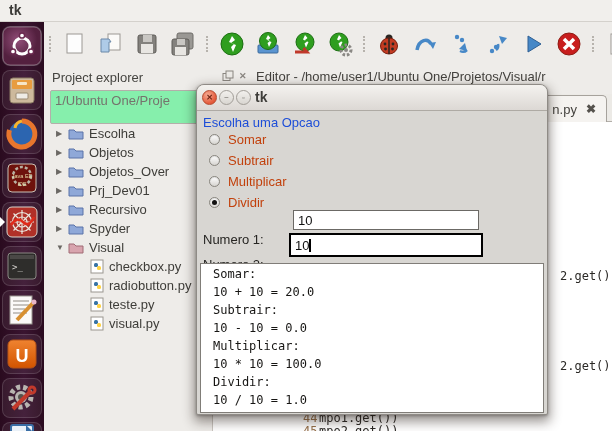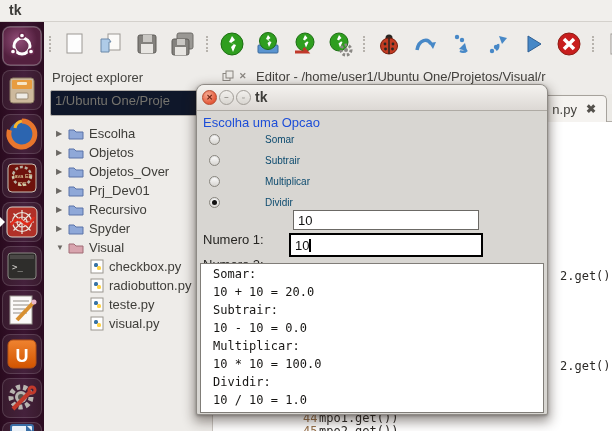--- a/index.html
+++ b/index.html
@@ -24,21 +24,21 @@
 
   
   .toolbar{position:absolute;left:48px;top:27px;height:34px;display:flex;gap:8px;align-items:center;}
   .tbtn{width:28px;height:28px;display:flex;align-items:center;justify-content:center;}
   .tsep{width:3px;height:16px;border-left:2px dotted #b7b3ad;margin:0 1px;}
 
   
   .pe-title{position:absolute;left:52px;top:70px;font-size:13px;color:#454440;}
   .pane-btns{position:absolute;left:222px;top:70px;display:flex;gap:5px;align-items:center;}
   .pane-x{font-size:9px;font-weight:bold;color:#8a8680;line-height:11px;}
-  .pe-path{position:absolute;left:50px;top:90px;width:180px;height:26px;background:#0f172a;
+  .pe-path{position:absolute;left:50px;top:90px;width:180px;height:34px;background:#86efac;
            border:1px solid #b3afaa;border-radius:2px;font-size:13px;color:#75736d;
            line-height:20px;padding-left:4px;white-space:nowrap;overflow:hidden;}
   .trow{position:absolute;left:50px;width:165px;height:18px;display:flex;align-items:center;
         font-size:13px;color:#3e3d39;white-space:nowrap;}
   .exp{width:10px;font-size:8px;color:#6b6864;margin-left:6px;}
   .trow .ficon{margin:0 5px 0 2px;}
   .trow.file{padding-left:40px;}
   .trow.file .ficon{margin:0 4px 0 0;}
 
   
@@ -68,21 +68,21 @@
         border:1px solid #b5492e;color:#6e2414;font-weight:bold;}
   .wbtn.min,.wbtn.max{background:linear-gradient(#f2f0ed,#d9d6d1);border:1px solid #a19d97;color:#6e6b66;}
   .wbtn.min{left:22px;}
   .wbtn.max{left:39px;font-size:7px;}
   .dlg-title{position:absolute;left:58px;top:4px;font-size:14px;font-weight:bold;color:#3f3e3a;}
   .dlg-prompt{position:absolute;left:6px;top:30px;font-size:13px;color:#1d4ed8;}
   .radio-row{position:absolute;left:12px;display:flex;align-items:center;gap:8px;height:14px;}
   .radio{width:11px;height:11px;border-radius:50%;background:linear-gradient(#ffffff,#d6d4d0);
          border:1px solid #89867f;box-shadow:inset 0 1px 1px rgba(0,0,0,.12);}
   .radio.sel::after{content:"";display:block;width:5px;height:5px;border-radius:50%;background:#111;margin:2px 0 0 2px;}
-  .radio-label{font-size:10px;color:#0c4a6e;margin-left:37px;}
+  .radio-label{font-size:13px;color:#c2410c;}
   .fld-label{position:absolute;left:6px;font-size:13px;color:#262522;margin-top:20px;}
   .entry{position:absolute;background:#ffffff;font-size:13px;color:#111;
          line-height:17px;padding:1px 0 0 4px;white-space:nowrap;overflow:hidden;}
   .entry1{left:96px;top:125px;width:186px;height:20px;border:1px solid #6b6965;}
   .entry2{left:92px;top:148px;width:194px;height:24px;border:2px solid #000;line-height:19px;}
   .caret{display:inline-block;width:2px;height:13px;background:#000;vertical-align:-2px;}
   .okbtn{position:absolute;left:302px;top:148px;width:45px;height:25px;background:linear-gradient(#e4e2df,#d4d2ce);
          border:1px solid #7e7b76;font-size:13px;color:#1c1b19;display:flex;align-items:center;justify-content:center;}
   .dlg-output{position:absolute;left:3px;top:178px;width:344px;height:150px;background:#ffffff;
          border:1px solid #807d78;font-family:"DejaVu Sans Mono",monospace;font-size:12px;

